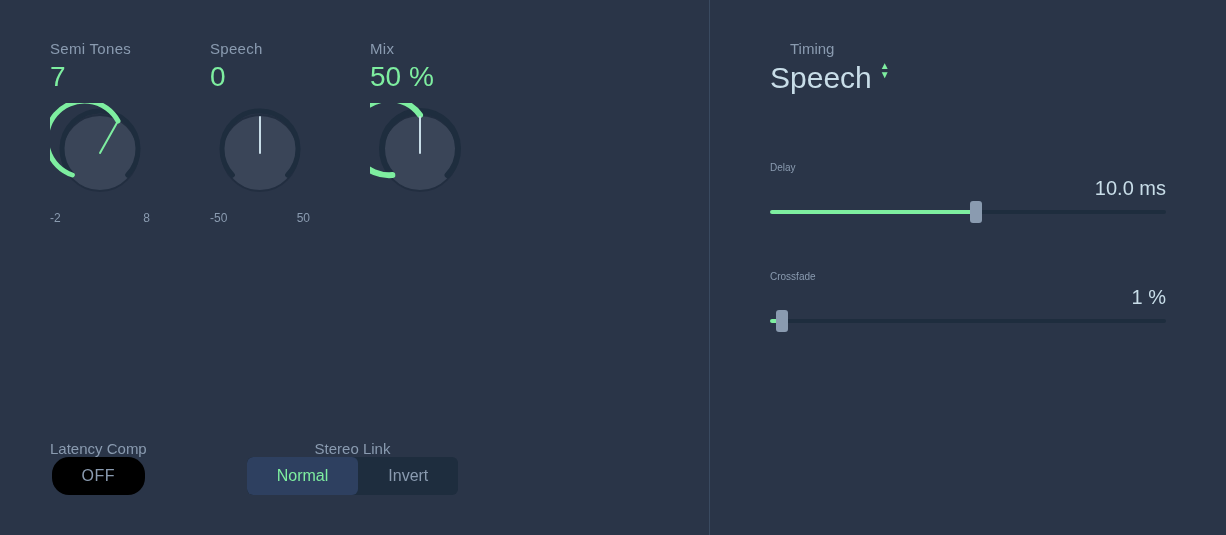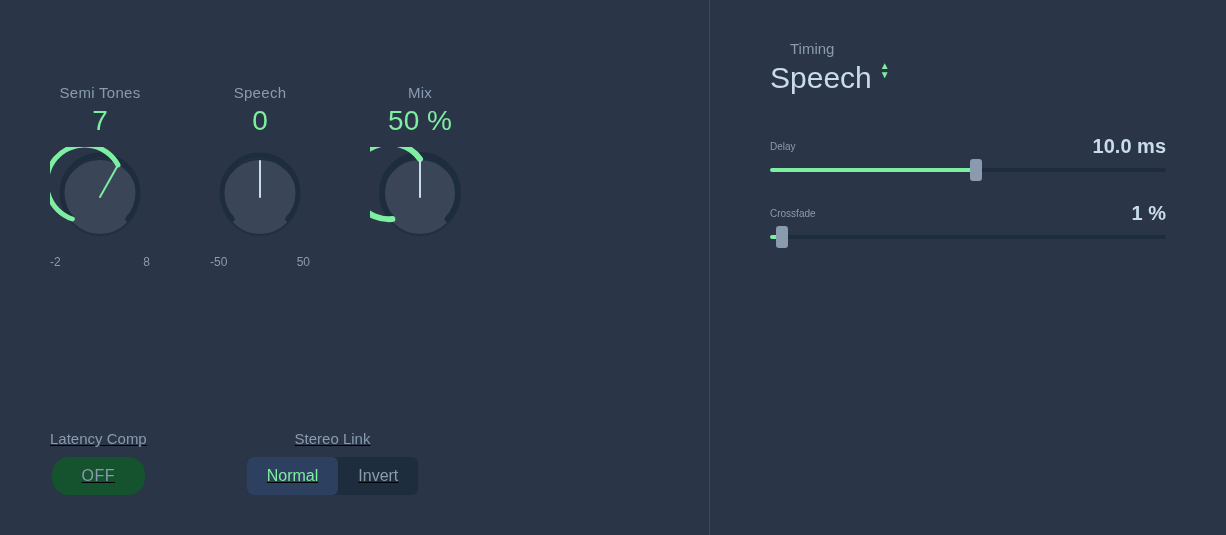--- a/index.html
+++ b/index.html
@@ -33,22 +33,21 @@
     .knobs-row {
       display: flex;
       align-items: flex-start;
       gap: 60px;
       margin-bottom: 60px;
     }
 
     .knob-group {
       display: flex;
       flex-direction: column;
-      align-items: center;
-      margin-top: 44px;
+      align-items: flex-start;
     }
 
     .knob-label {
       color: #8a9bb0;
       font-size: 15px;
       margin-bottom: 4px;
       letter-spacing: 0.3px;
     }
 
     .knob-value {
@@ -78,49 +77,47 @@
       display: flex;
       align-items: center;
       gap: 100px;
       margin-top: auto;
     }
 
     .control-group {
       display: flex;
       flex-direction: column;
       align-items: center;
-      gap: 10px;
-      text-decoration: underline;
     }
 
     .control-label {
       color: #8a9bb0;
       font-size: 15px;
     }
 
     .off-button {
-      background: #14532d;
+      background: #000000;
       color: #8a9bb0;
       border: none;
       border-radius: 17px;
       padding: 10px 30px;
       font-size: 16px;
       cursor: pointer;
       letter-spacing: 0.5px;
     }
 
     .toggle-group {
       display: flex;
       background: #1e2d3e;
       border-radius: 6px;
       overflow: hidden;
     }
 
     .toggle-btn {
-      padding: 10px 20px;
+      padding: 10px 30px;
       border: none;
       background: transparent;
       color: #8a9bb0;
       font-size: 16px;
       cursor: pointer;
       border-radius: 6px;
     }
 
     .toggle-btn.active {
       background: #2e4060;
@@ -168,21 +165,22 @@
     }
 
     .slider-name {
       color: #8a9bb0;
       font-size: 10px;
     }
 
     .slider-val {
       color: #c8dde8;
       font-size: 20px;
-      font-weight: 700;
+      font-weight: 400;
+      margin-top: 42px;
     }
 
     .slider-track {
       position: relative;
       height: 4px;
       background: #1e2d3e;
       border-radius: 2px;
       width: 100%;
     }
 

